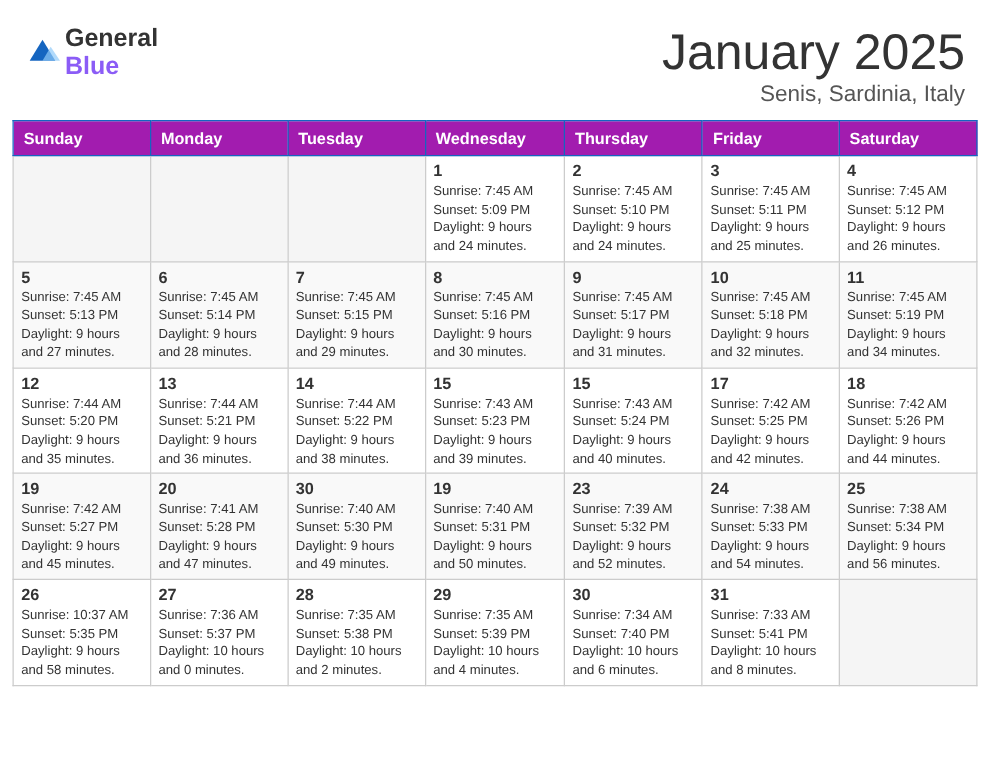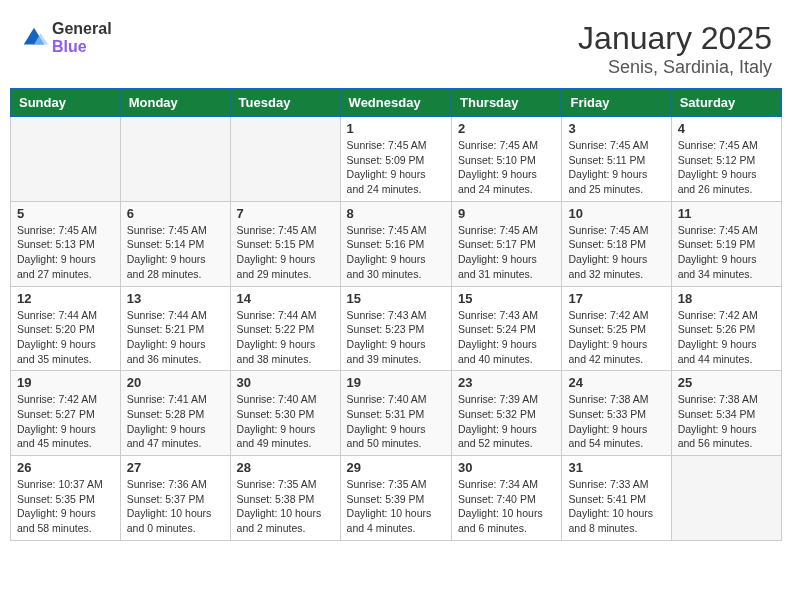--- a/index.html
+++ b/index.html
@@ -15,50 +15,50 @@
       justify-content: space-between;
       align-items: flex-start;
       padding: 10px 10px 5px 10px;
     }
     .logo {
       display: flex;
       align-items: center;
       gap: 4px;
     }
     .logo-text {
-      font-size: 16px;
+      font-size: 20px;
       font-weight: bold;
       line-height: 1.1;
     }
     .logo-general { color: #333; }
     .logo-blue { color: #8b5cf6; }
     .logo-icon {
       width: 28px;
       height: 28px;
     }
     .title-block {
       text-align: right;
     }
     .month-title {
-      font-size: 32px;
+      font-size: 40px;
       color: #333;
       font-weight: normal;
     }
     .subtitle {
       font-size: 18px;
       color: #555;
     }
     .calendar {
       width: 100%;
       border-collapse: collapse;
       border: 1px solid #ccc;
       margin: 5px 0;
     }
     .calendar th {
-      background-color: #15803d;
+      background-color: #a21caf;
       color: #fff;
       text-align: left;
       padding: 6px 8px;
       font-size: 13px;
       border: 1px solid #1565c0;
     }
     .calendar td {
       border: 1px solid #ccc;
       vertical-align: top;
       padding: 4px 6px;

